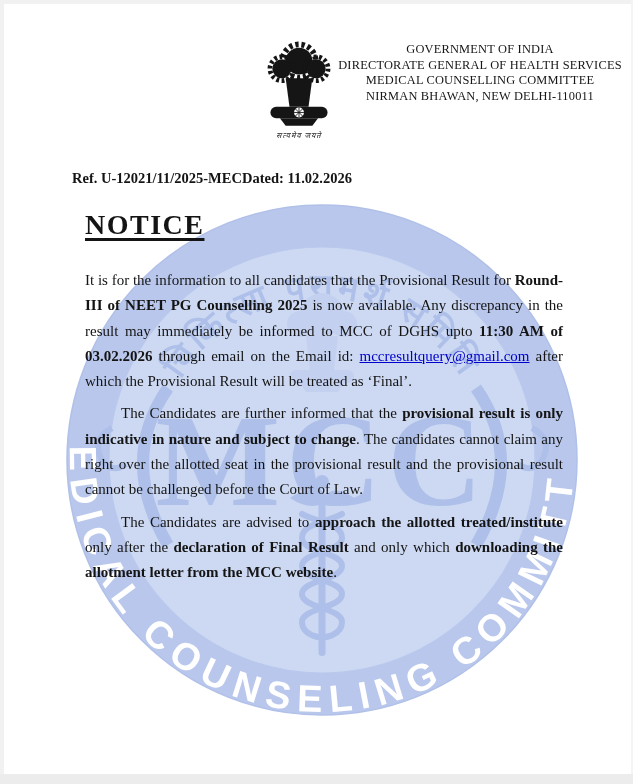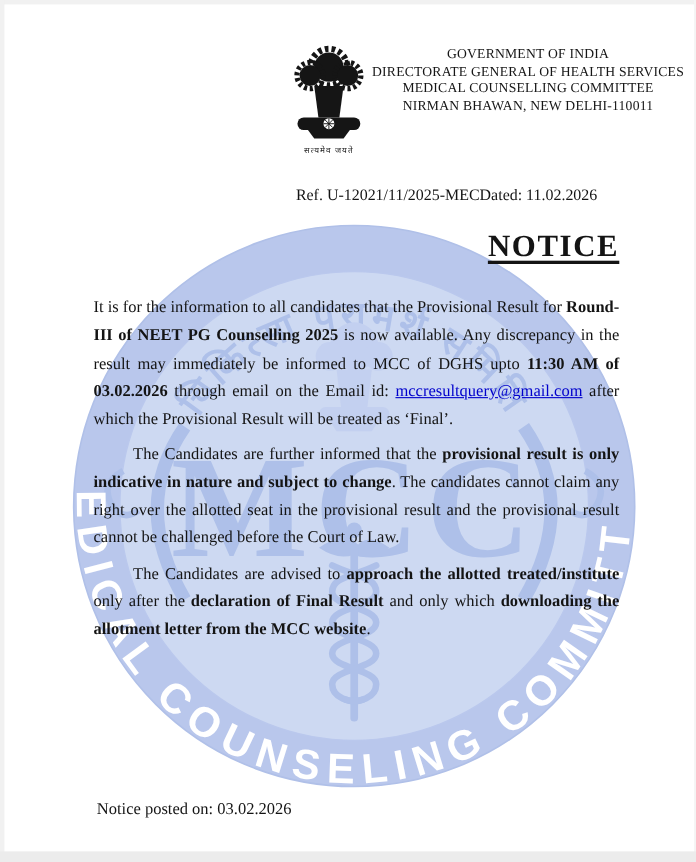--- a/index.html
+++ b/index.html
@@ -23,29 +23,29 @@
   .edge-right  { right:0; top:0; width:2px; height:100%; background:#f4f4f4; }
   .edge-bottom { left:0; bottom:0; width:100%; height:10px; background:#ececec; }
 
   .watermark { position:absolute; left:0; top:0; z-index:0; pointer-events:none; }
   .content   { position:absolute; inset:0; z-index:10; }
 
   .office { position:absolute; left:68px; top:62px; font-size:13.5px; font-weight:bold; line-height:17px; }
   .office a { color:var(--link); text-decoration:underline; font-weight:bold; }
 
   .emblem-box { position:absolute; left:256px; top:36px; width:86px; text-align:center; }
-  .emblem-box .motto { font-size:7.5px; color:#222; margin-top:-2px; letter-spacing:1px; }
+  .emblem-box .motto { font-size:7.5px; color:#222; margin-top:-2px; letter-spacing:1px;font-style:italic; }
 
   .gov { position:absolute; left:330px; top:42px; width:300px; text-align:center;
          font-size:12.4px; line-height:15.6px; letter-spacing:0.2px; color:#161616; }
 
-  .refrow { position:absolute; left:88px; top:170px; width:455px; display:flex;
-            justify-content:flex-end; font-size:14.5px; font-weight:normal; }
+  .refrow { position:absolute; left:72px; top:170px; width:455px; display:flex;
+            justify-content:flex-start; font-size:14.5px; font-weight:bold; }
 
-  .title { position:absolute; left:85px; top:209px; width:478px; text-align:right;
+  .title { position:absolute; left:85px; top:209px; width:478px; text-align:left;
            font-size:28px; font-weight:bold; letter-spacing:1.5px; }
   .title span { text-decoration:underline; text-decoration-thickness:2.5px; text-underline-offset:4px; }
 
   .bodytext { position:absolute; left:85px; top:268px; width:478px;
               font-size:15px; line-height:25.3px; text-align:justify; }
   .bodytext p { margin-bottom:7px; }
   .bodytext p.indent { text-indent:36px; }
   .b { font-weight:bold; }
   .doc-link { color:var(--link); text-decoration:underline; }
 
@@ -140,19 +140,18 @@
   <div class="title">
     <span>NOTICE</span>
   </div>
 
   <div class="bodytext">
     <p><span>It is for the information to all candidates that the Provisional Result for </span><span class="b">Round-III of NEET PG Counselling 2025</span><span> is now available. Any discrepancy in the result may immediately be informed to MCC of DGHS upto </span><span class="b">11:30 AM of 03.02.2026</span><span> through email on the Email id: </span><a href="#" class="doc-link">mccresultquery@gmail.com</a><span> after which the Provisional Result will be treated as ‘Final’.</span></p>
     <p class="indent"><span>The Candidates are further informed that the </span><span class="b">provisional result is only indicative in nature and subject to change</span><span>. The candidates cannot claim any right over the allotted seat in the provisional result and the provisional result cannot be challenged before the Court of Law.</span></p>
     <p class="indent"><span>The Candidates are advised to </span><span class="b">approach the allotted treated/institute</span><span> only after the </span><span class="b">declaration of Final Result</span><span> and only which </span><span class="b">downloading the allotment letter from the MCC website</span><span>.</span></p>
   </div>
 
-  <div class="footer">Notice posted on: 03.02.2026</div>
 </div>
 
 <div class="edge edge-top"></div>
 <div class="edge edge-left"></div>
 <div class="edge edge-right"></div>
 <div class="edge edge-bottom"></div>
 
 </body></html>

